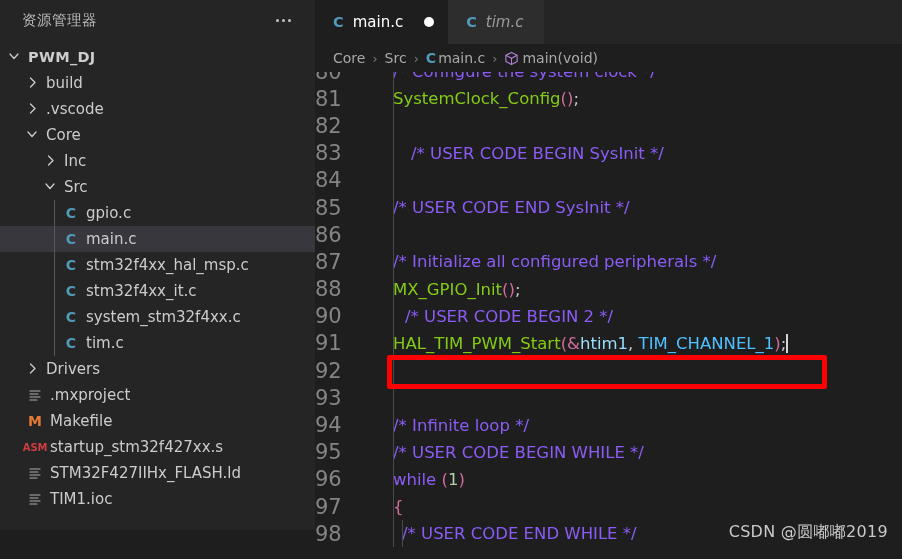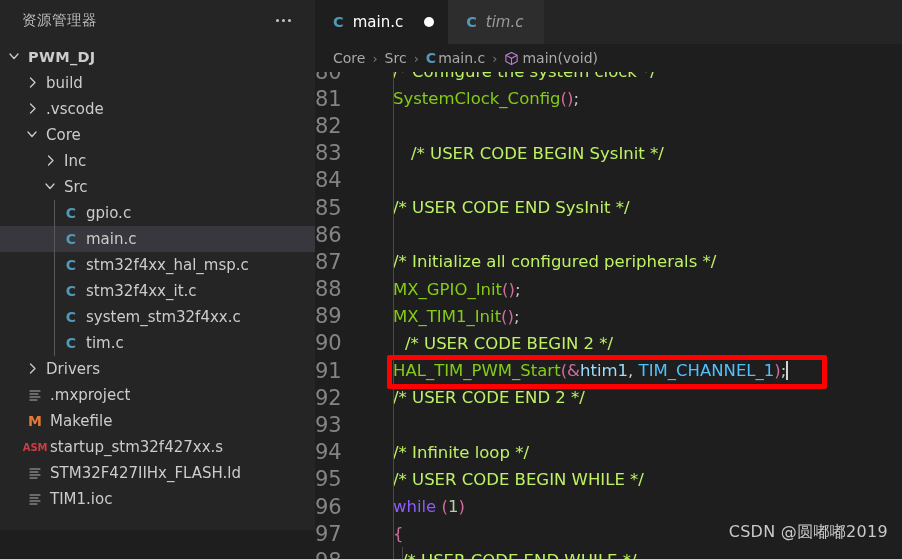--- a/index.html
+++ b/index.html
@@ -103,21 +103,21 @@
     color:#858585; font-size:21px;
     font-family:"DejaVu Sans","Liberation Sans",sans-serif;
   }
   .ctext {
     font-family:"DejaVu Sans","Liberation Sans",sans-serif;
     font-size:16.5px; white-space:pre; position:relative;
   }
   .ig {
     position:absolute; width:1px; top:0; bottom:0; background:#4a4a4a;
   }
-  .cm { color:#bef264; }
+  .cm { color:#8b5cf6; }
   .fn { color:#84cc16; }
   .pn { color:#d16d9e; }
   .kw { color:#8b5cf6; }
   .var { color:#9cdcfe; }
   .cst { color:#4fc1ff; }
   .num { color:#b5cea8; }
   .punct { color:#cccccc; }
 
   #redbox {
     position:absolute; border:5px solid #ff0000; border-radius:2px;
@@ -387,37 +387,31 @@
             <span class="lnum">87</span>
             <span class="ctext" style="padding-left: 0px;"><span class="cm">/* Initialize all configured peripherals */</span></span>
             <span class="ig" style="left: 78px;"></span>
           </div>
           <div class="cline">
             <span class="lnum">88</span>
             <span class="ctext" style="padding-left: 0px;"><span class="fn">MX_GPIO_Init</span><span class="pn">()</span><span class="punct">;</span></span>
             <span class="ig" style="left: 78px;"></span>
           </div>
           <div class="cline">
-            <span class="lnum">89</span>
-            <span class="ctext" style="padding-left: 0px;"><span class="fn">MX_TIM1_Init</span><span class="pn">()</span><span class="punct">;</span></span>
-            <span class="ig" style="left: 78px;"></span>
-          </div>
-          <div class="cline">
             <span class="lnum">90</span>
             <span class="ctext" style="padding-left: 12px;"><span class="cm">/* USER CODE BEGIN 2 */</span></span>
             <span class="ig" style="left: 78px;"></span>
           </div>
           <div class="cline">
             <span class="lnum">91</span>
             <span class="ctext" style="padding-left: 0px;"><span class="fn">HAL_TIM_PWM_Start</span><span class="pn">(</span><span class="pn">&amp;</span><span class="var">htim1</span><span class="punct">, </span><span class="cst">TIM_CHANNEL_1</span><span class="pn">)</span><span class="punct">;</span><span class="caret"></span></span>
             <span class="ig" style="left: 78px;"></span>
           </div>
           <div class="cline">
             <span class="lnum">92</span>
-            <span class="ctext" style="padding-left: 0px;"><span class="cm">/* USER CODE END 2 */</span></span>
             <span class="ig" style="left: 78px;"></span>
           </div>
           <div class="cline">
             <span class="lnum">93</span>
             <span class="ctext" style="padding-left: 0px;"></span>
             <span class="ig" style="left: 78px;"></span>
           </div>
           <div class="cline">
             <span class="lnum">94</span>
             <span class="ctext" style="padding-left: 0px;"><span class="cm">/* Infinite loop */</span></span>

